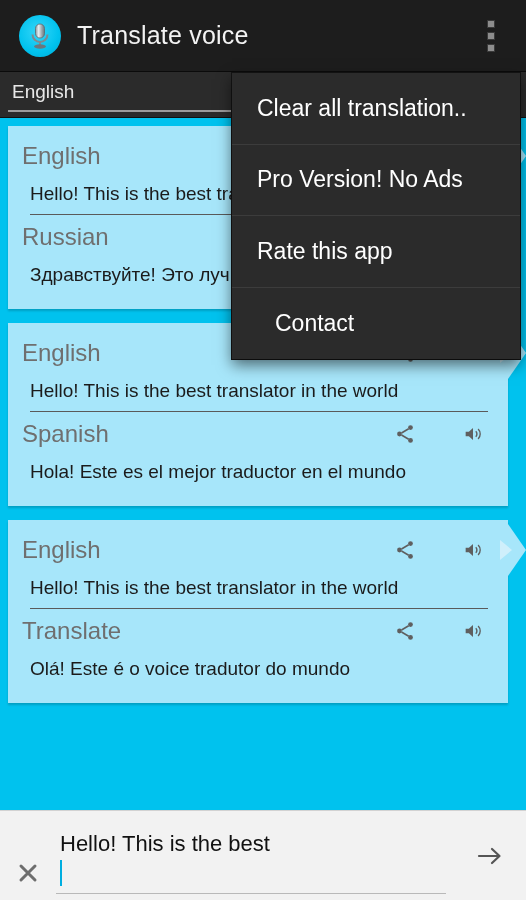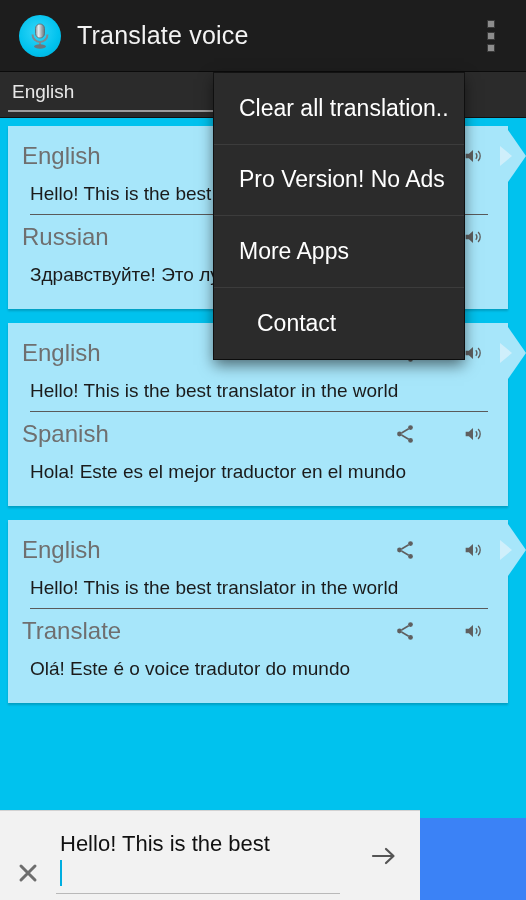--- a/index.html
+++ b/index.html
@@ -5,21 +5,21 @@
   * { box-sizing: border-box; margin: 0; padding: 0; }
   html, body {
     width: 526px; height: 900px;
     font-family: "Liberation Sans", sans-serif;
     overflow: hidden;
     background: #00c2ee;
   }
   #app {
     position: relative;
     width: 526px; height: 900px;
-    background: #3b82f6;
+    background: #404040;
     overflow: hidden;
   }
 
   
   .actionbar {
     position: absolute; top: 0; left: 0;
     width: 526px; height: 72px;
     background: #1d1d1d;
     display: flex; align-items: center;
     border-bottom: 1px solid #0b0b0b;
@@ -130,21 +130,21 @@
   }
   .divider {
     height: 1px;
     background: #5a5a5a;
     margin: 0 6px 2px 8px;
   }
 
   
   .bottom-bar {
     position: absolute; left: 0; bottom: 0;
-    width: 420px; height: 90px;
+    width: 526px; height: 90px;
     background: #f2f2f2;
     border-top: 1px solid #d2d2d2;
     display: flex; align-items: center;
   }
   .clear-x {
     width: 56px; height: 90px;
     display: flex; align-items: flex-end; justify-content: center;
     padding-bottom: 16px;
     cursor: pointer;
   }
@@ -172,22 +172,22 @@
   }
   .send-btn {
     width: 72px; height: 90px;
     display: flex; align-items: center; justify-content: center;
     cursor: pointer;
   }
 
   
   .menu {
     position: absolute;
-    left: 214px; top: 73px;
-    width: 250px;
+    left: 232px; top: 73px;
+    width: 288px;
     background: #2b2b2b;
     box-shadow: 0 6px 14px rgba(0,0,0,.55), 0 0 0 1px #151515;
     z-index: 40;
   }
   .menu-item {
     height: 71.5px;
     display: flex; align-items: center;
     padding-left: 25px;
     color: #ffffff;
     font-size: 23px;
@@ -397,17 +397,17 @@
     <div class="send-btn">
       <svg width="30" height="26" viewBox="0 0 30 26" aria-hidden="true">
         <path d="M4 13 H24 M17 6 L24.5 13 L17 20" stroke="#555" stroke-width="2.2" fill="none" stroke-linecap="round" stroke-linejoin="round"></path>
       </svg>
     </div>
   </div>
 
   <div class="menu">
     <div class="menu-item">Clear all translation..</div>
     <div class="menu-item">Pro Version! No Ads</div>
-    <div class="menu-item">More Apps</div>
+    <div class="menu-item">Rate this app</div>
     <div class="menu-item">Contact</div>
   </div>
 
 </div>
 
 </body></html>

